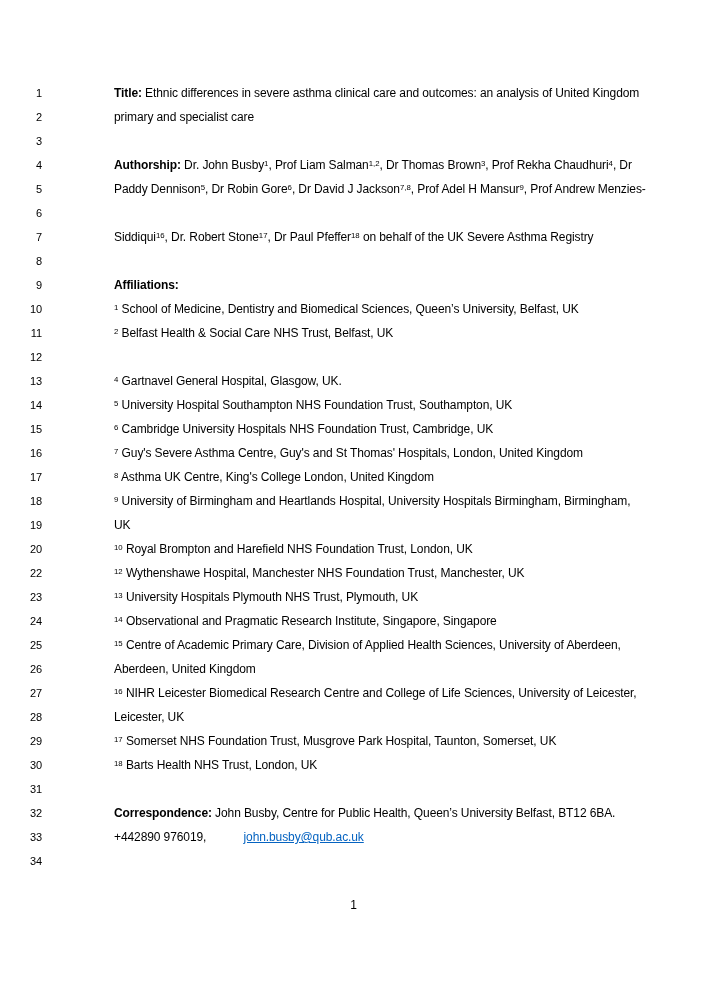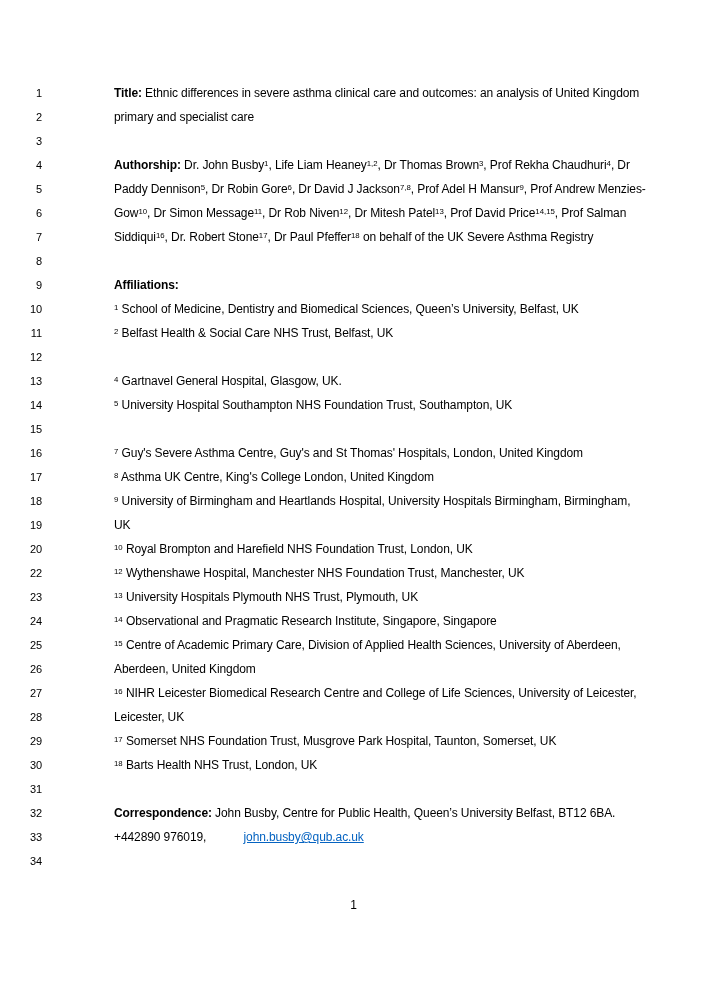--- a/index.html
+++ b/index.html
@@ -78,29 +78,28 @@
       <div class="line">
         <span class="line-num">2</span>
         <span class="line-text"><span>primary and specialist care</span></span>
       </div>
       <div class="line">
         <span class="line-num">3</span>
         <span class="line-text"></span>
       </div>
       <div class="line">
         <span class="line-num">4</span>
-        <span class="line-text"><span class="bold">Authorship:</span><span> Dr. John Busby</span><span class="sup">1</span><span>, Life Liam Heaney</span><span class="sup">1,2</span><span>, Dr Thomas Brown</span><span class="sup">3</span><span>, Prof Rekha Chaudhuri</span><span class="sup">4</span><span>, Dr</span></span>
+        <span class="line-text"><span class="bold">Authorship:</span><span> Dr. John Busby</span><span class="sup">1</span><span>, Prof Liam Salman</span><span class="sup">1,2</span><span>, Dr Thomas Brown</span><span class="sup">3</span><span>, Prof Rekha Chaudhuri</span><span class="sup">4</span><span>, Dr</span></span>
       </div>
       <div class="line">
         <span class="line-num">5</span>
         <span class="line-text"><span>Paddy Dennison</span><span class="sup">5</span><span>, Dr Robin Gore</span><span class="sup">6</span><span>, Dr David J Jackson</span><span class="sup">7,8</span><span>, Prof Adel H Mansur</span><span class="sup">9</span><span>, Prof Andrew Menzies-</span></span>
       </div>
       <div class="line">
         <span class="line-num">6</span>
-        <span class="line-text"><span>Gow</span><span class="sup">10</span><span>, Dr Simon Message</span><span class="sup">11</span><span>, Dr Rob Niven</span><span class="sup">12</span><span>, Dr Mitesh Patel</span><span class="sup">13</span><span>, Prof David Price</span><span class="sup">14,15</span><span>, Prof Salman</span></span>
       </div>
       <div class="line">
         <span class="line-num">7</span>
         <span class="line-text"><span>Siddiqui</span><span class="sup">16</span><span>, Dr. Robert Stone</span><span class="sup">17</span><span>, Dr Paul Pfeffer</span><span class="sup">18</span><span> on behalf of the UK Severe Asthma Registry</span></span>
       </div>
       <div class="line">
         <span class="line-num">8</span>
         <span class="line-text"></span>
       </div>
       <div class="line">
@@ -121,20 +120,21 @@
       <div class="line">
         <span class="line-num">13</span>
         <span class="line-text"><span class="sup">4</span><span> Gartnavel General Hospital, Glasgow, UK.</span></span>
       </div>
       <div class="line">
         <span class="line-num">14</span>
         <span class="line-text"><span class="sup">5</span><span> University Hospital Southampton NHS Foundation Trust, Southampton, UK</span></span>
       </div>
       <div class="line">
         <span class="line-num">15</span>
+        <span class="line-text"><span class="sup">6</span><span> Cambridge University Hospitals NHS Foundation Trust, Cambridge, UK</span></span>
       </div>
       <div class="line">
         <span class="line-num">16</span>
         <span class="line-text"><span class="sup">7</span><span> Guy's Severe Asthma Centre, Guy's and St Thomas' Hospitals, London, United Kingdom</span></span>
       </div>
       <div class="line">
         <span class="line-num">17</span>
         <span class="line-text"><span class="sup">8</span><span> Asthma UK Centre, King's College London, United Kingdom</span></span>
       </div>
       <div class="line">

